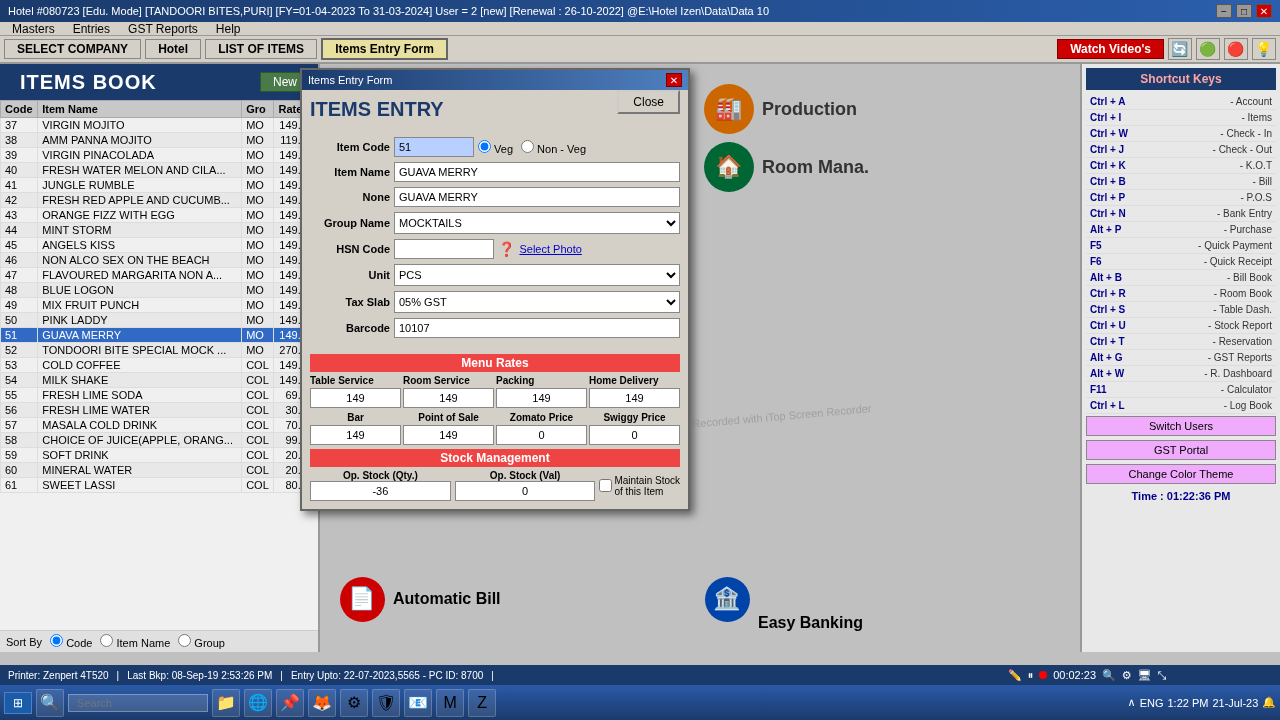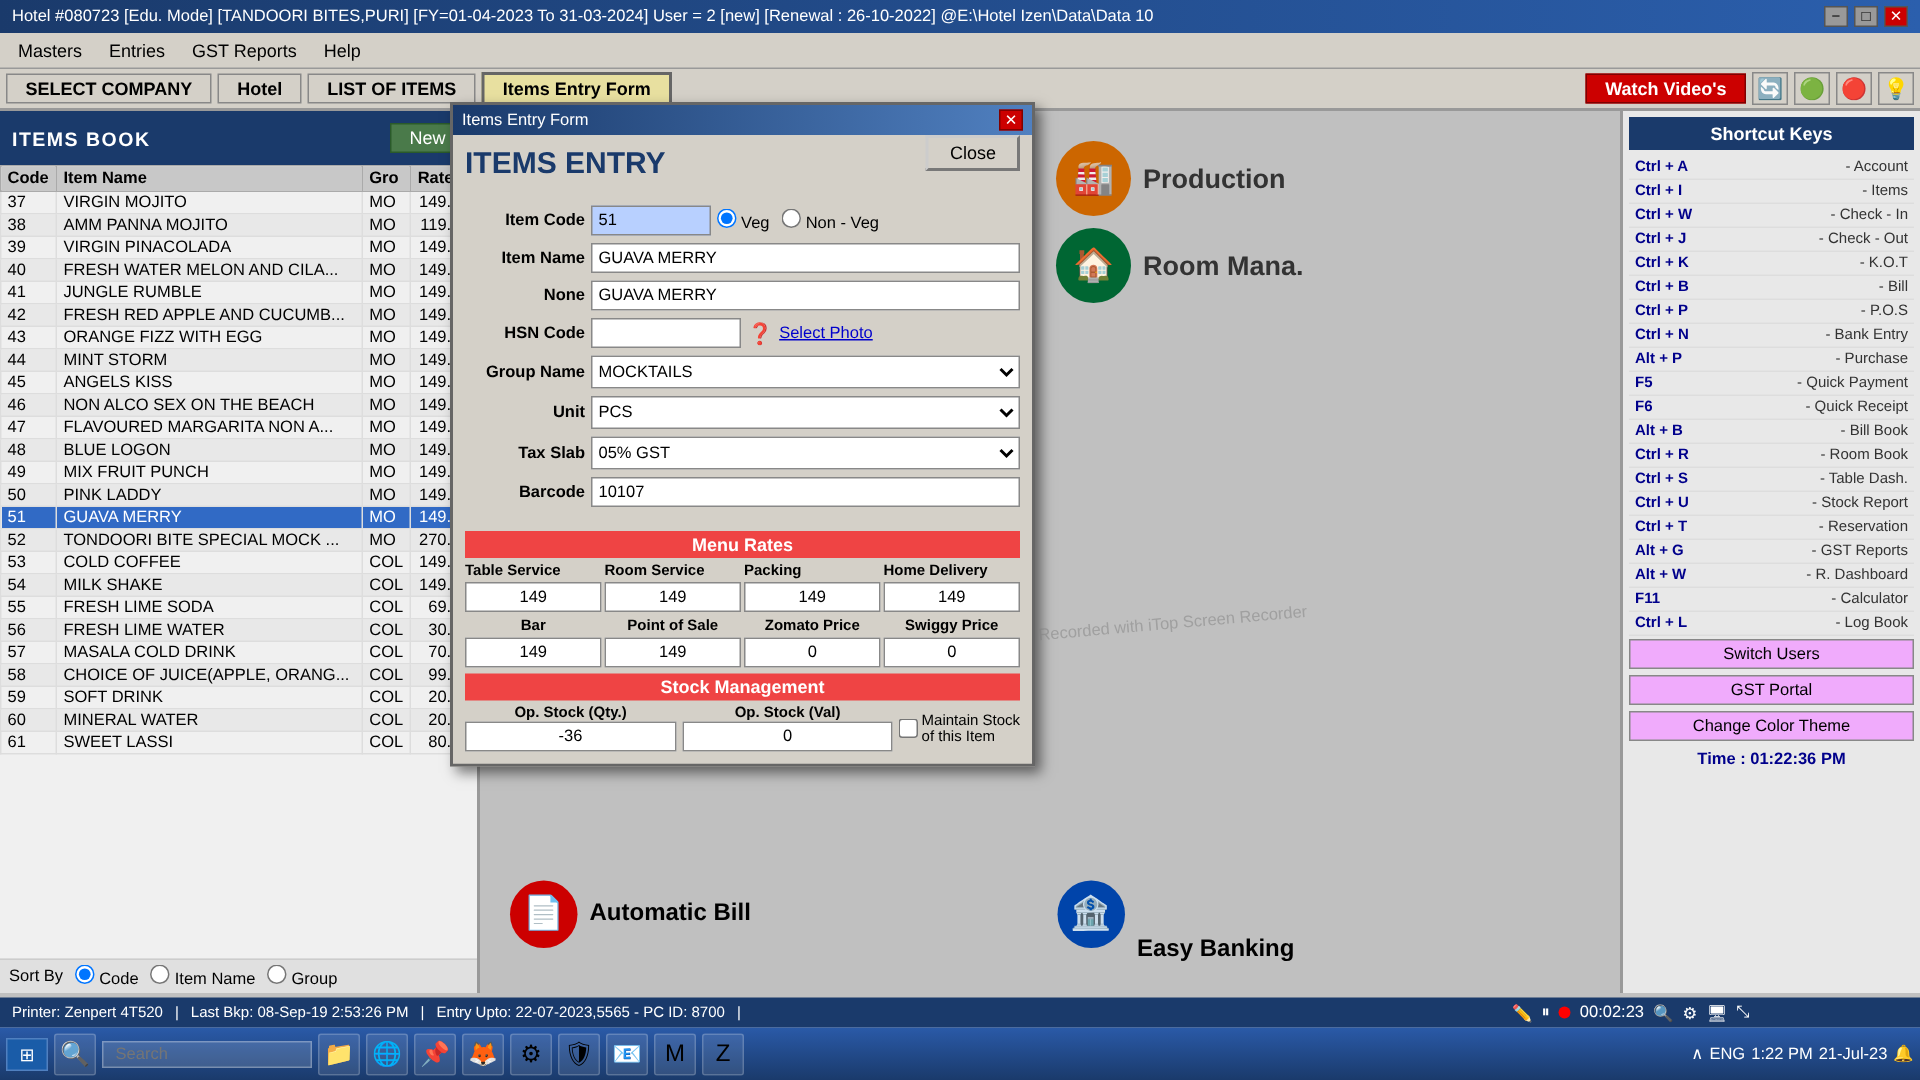--- a/index.html
+++ b/index.html
@@ -23,21 +23,21 @@
       font-size: 10px; cursor: pointer; color: #000;
     }
 
     
     #menu-bar {
       background: #d4d0c8;
       display: flex;
       align-items: center;
       gap: 2px;
       padding: 2px 4px;
-      height: 24px;
+      height: 14px;
       border-bottom: 1px solid #999;
     }
     #menu-bar span {
       padding: 2px 8px;
       cursor: pointer;
       font-size: 12px;
       color: #000;
     }
 
     
@@ -148,21 +148,21 @@
     
     #shortcut-panel {
       width: 200px;
       background: #e8e8e8;
       border-left: 2px solid #999;
       padding: 4px;
       overflow-y: auto;
     }
     #shortcut-panel h3 {
       background: #1a3a6b;
-      color: #ffffff;
+      color: #fca5a5;
       padding: 4px;
       font-size: 12px;
       text-align: center;
       margin-bottom: 4px;
     }
     .shortcut-item {
       padding: 2px 4px;
       font-size: 10px;
       border-bottom: 1px solid #ddd;
       display: flex;
@@ -460,21 +460,21 @@
   <span class="nav-icon-btn">🔄</span>
   <span class="nav-icon-btn">🟢</span>
   <span class="nav-icon-btn">🔴</span>
   <span class="nav-icon-btn">💡</span>
 </div>
 
 <div style="display:flex; height: calc(720px - 77px - 35px - 20px); position:relative;">
 
   <div id="left-panel">
     <div id="items-book-header">
-      <span style="font-size:13px; letter-spacing:1px;">ITEMS BOOK</span>
+      <span style="font-size:20px; letter-spacing:1px;margin-left:12px;">ITEMS BOOK</span>
       <button id="new-btn">New</button>
     </div>
     <div id="table-scroll">
       <table id="items-table">
         <thead>
           <tr>
             <th>Code</th>
             <th>Item Name</th>
             <th>Gro</th>
             <th>Rate</th>
@@ -846,31 +846,31 @@
       <span class="form-label">Item Name</span>
       <input class="form-input" type="text" value="GUAVA MERRY" style="">
     </div>
 
     <div class="form-row">
       <span class="form-label">None</span>
       <input class="form-input" type="text" value="GUAVA MERRY" style="">
     </div>
 
     <div class="form-row">
+      <span class="form-label">Group Name</span>
+      <select class="form-select">
+        <option>MOCKTAILS</option>
+      </select>
+    </div>
+
+    <div class="form-row">
       <span class="form-label">HSN Code</span>
       <input class="form-input" type="text" style="width: 100px; flex: 0 0 auto;">
       <span class="help-icon">❓</span>
       <span class="photo-link">Select Photo</span>
-    </div>
-
-    <div class="form-row">
-      <span class="form-label">Group Name</span>
-      <select class="form-select">
-        <option>MOCKTAILS</option>
-      </select>
     </div>
 
     <div class="form-row">
       <span class="form-label">Unit</span>
       <select class="form-select">
         <option>PCS</option>
       </select>
     </div>
 
     <div class="form-row">

